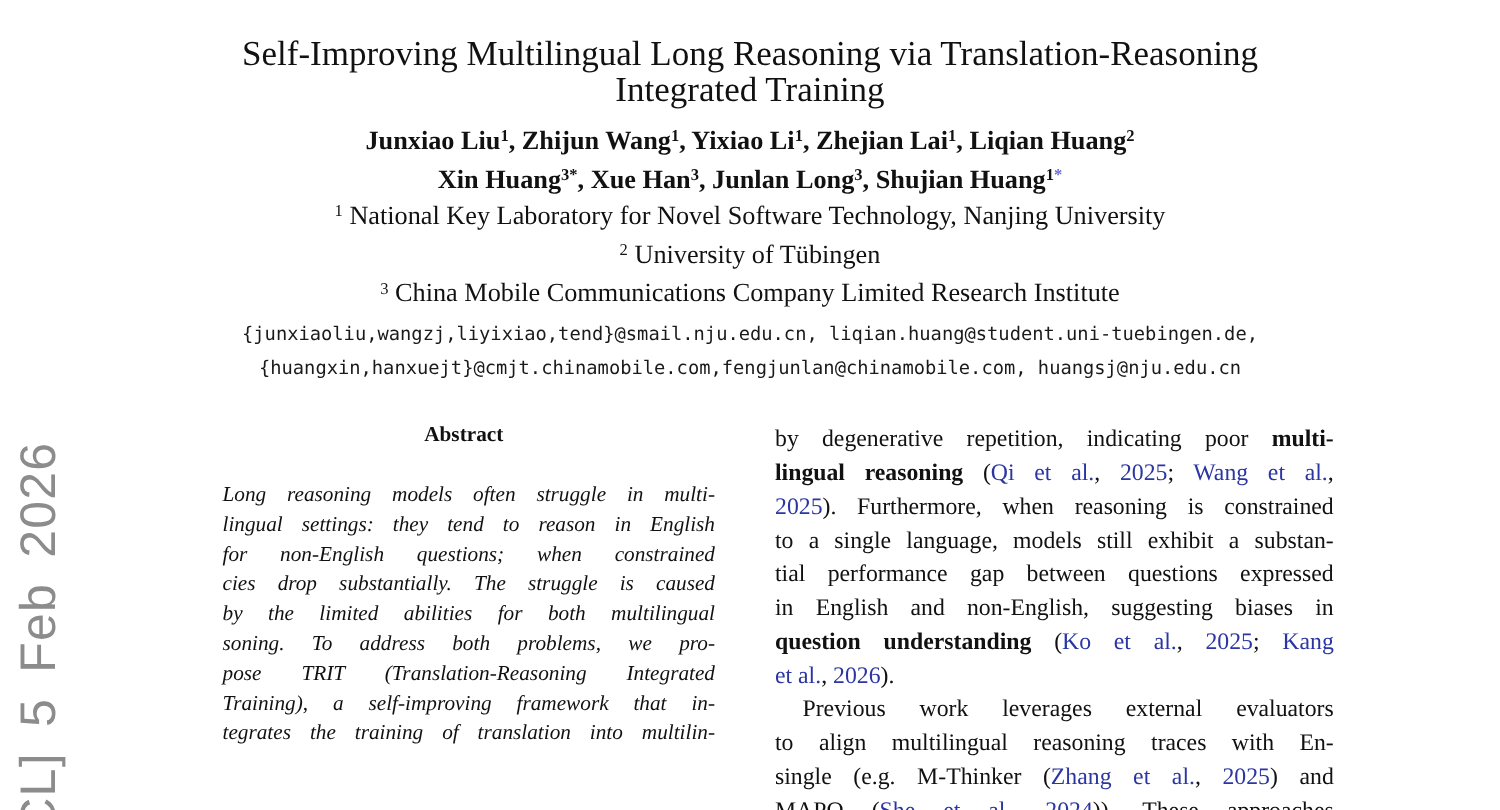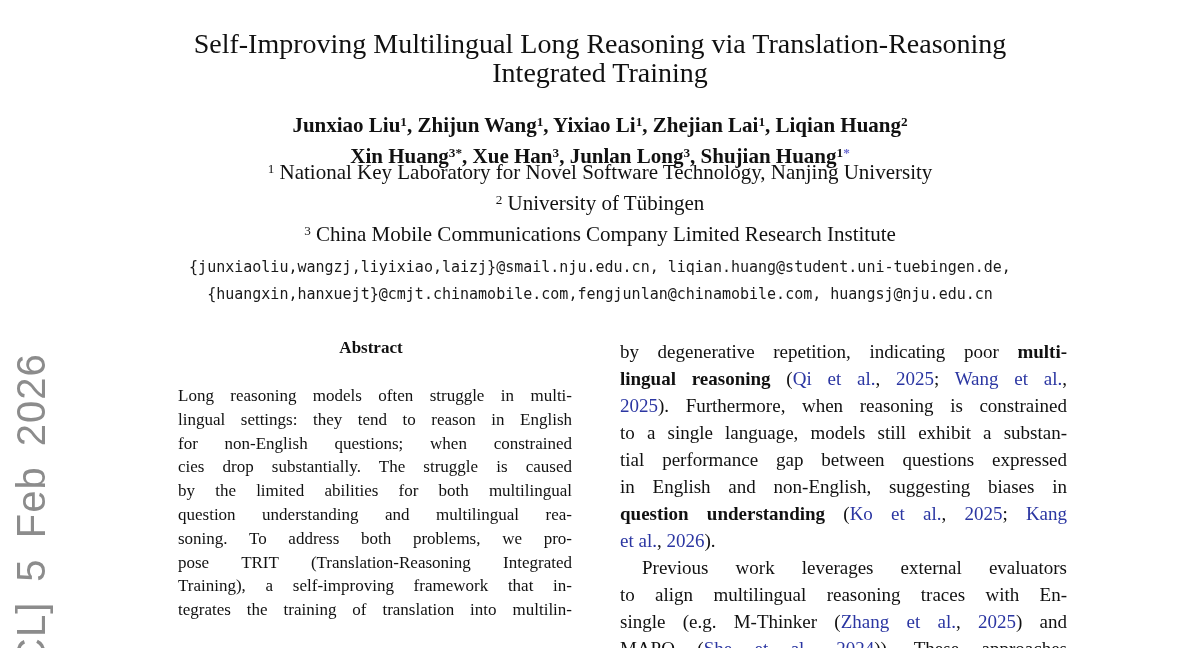--- a/index.html
+++ b/index.html
@@ -15,30 +15,30 @@
     position:relative;
     width:1200px;height:648px;
     background:var(--background);
     overflow:hidden;
     font-family:"Liberation Serif", serif;
     color:var(--text);
     margin:0 auto;
   }
   .center-block{position:absolute;left:0;width:100%;text-align:center;}
   .title{top:29px;font-size:28px;line-height:29px;font-weight:normal;}
-  .authors{top:111px;font-size:21px;line-height:28px;font-weight:bold;}
+  .authors{top:98px;font-size:21px;line-height:28px;font-weight:bold;}
   .affils{top:158px;font-size:21px;line-height:29px;text-align:center;}
   .emails{top:254px;font-family:"DejaVu Sans Mono", monospace;font-size:15px;line-height:27px;color:#1a1a1a;}
   .seg-b{font-weight:bold;}
   .seg-a{color:var(--link);cursor:pointer;}
   .seg-sup{font-size:63%;position:relative;top:-0.48em;letter-spacing:0;}
   .seg-supa{font-size:63%;position:relative;top:-0.48em;color:var(--accent-asterisk);}
   .col-left{position:absolute;left:162px;top:336px;width:418px;}
   .abstract-heading{text-align:center;font-weight:bold;font-size:17px;line-height:24px;}
-  .abstract-body{margin:24px 8px 0 16px;font-size:17px;line-height:23.8px;}
+  .abstract-body{margin:24px 8px 0 16px;font-size:17px;line-height:23.8px;font-style:italic;}
   .col-right{position:absolute;left:620px;top:338px;width:447px;font-size:19px;line-height:27px;}
   .jline{text-align:justify;text-align-last:justify;}
   .jline.end{text-align-last:left;}
   .jline.indent{text-indent:22px;}
   .watermark{
     position:absolute;left:8px;top:667px;
     transform:rotate(-90deg);transform-origin:0 0;
     font-family:"Liberation Sans", sans-serif;
     font-size:40px;line-height:46px;
     color:var(--watermark);
@@ -64,33 +64,32 @@
     <div><span>Xin Huang</span><span class="seg-sup">3*</span><span>, Xue Han</span><span class="seg-sup">3</span><span>, Junlan Long</span><span class="seg-sup">3</span><span>, Shujian Huang</span><span class="seg-sup">1</span><span class="seg-supa">*</span></div>
   </div>
 
   <div class="center-block affils">
     <div><span class="seg-sup">1</span><span> National Key Laboratory for Novel Software Technology, Nanjing University</span></div>
     <div><span class="seg-sup">2</span><span> University of Tübingen</span></div>
     <div><span class="seg-sup">3</span><span> China Mobile Communications Company Limited Research Institute</span></div>
   </div>
 
   <div class="center-block emails">
-    <div>{junxiaoliu,wangzj,liyixiao,laizj}@smail.nju.edu.cn, liqian.huang@student.uni-tuebingen.de,</div>
+    <div>{junxiaoliu,wangzj,liyixiao,tend}@smail.nju.edu.cn, liqian.huang@student.uni-tuebingen.de,</div>
     <div>{huangxin,hanxuejt}@cmjt.chinamobile.com,fengjunlan@chinamobile.com, huangsj@nju.edu.cn</div>
   </div>
 
   <div class="col-left">
     <div class="abstract-heading">Abstract</div>
     <div class="abstract-body">
       <div class="jline">Long reasoning models often struggle in multi-</div>
       <div class="jline">lingual settings: they tend to reason in English</div>
       <div class="jline">for non-English questions; when constrained</div>
       <div class="jline">cies drop substantially. The struggle is caused</div>
       <div class="jline">by the limited abilities for both multilingual</div>
-      <div class="jline">question understanding and multilingual rea-</div>
       <div class="jline">soning. To address both problems, we pro-</div>
       <div class="jline">pose TRIT (Translation-Reasoning Integrated</div>
       <div class="jline">Training), a self-improving framework that in-</div>
       <div class="jline">tegrates the training of translation into multilin-</div>
     </div>
   </div>
 
   <div class="col-right">
     <div class="jline"><span>by degenerative repetition, indicating poor </span><span class="seg-b">multi-</span></div>
     <div class="jline"><span class="seg-b">lingual reasoning</span><span> (</span><span class="seg-a">Qi et al.</span><span>, </span><span class="seg-a">2025</span><span>; </span><span class="seg-a">Wang et al.</span><span>,</span></div>

